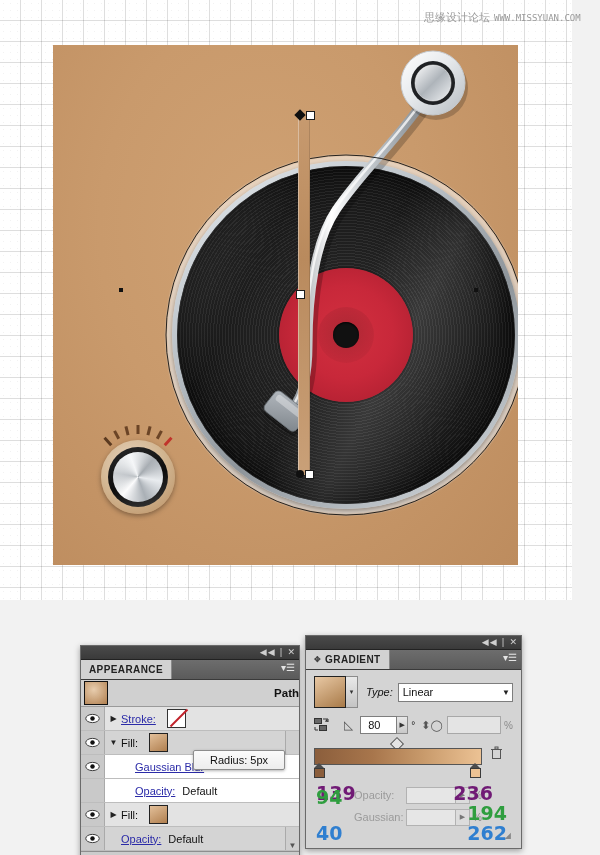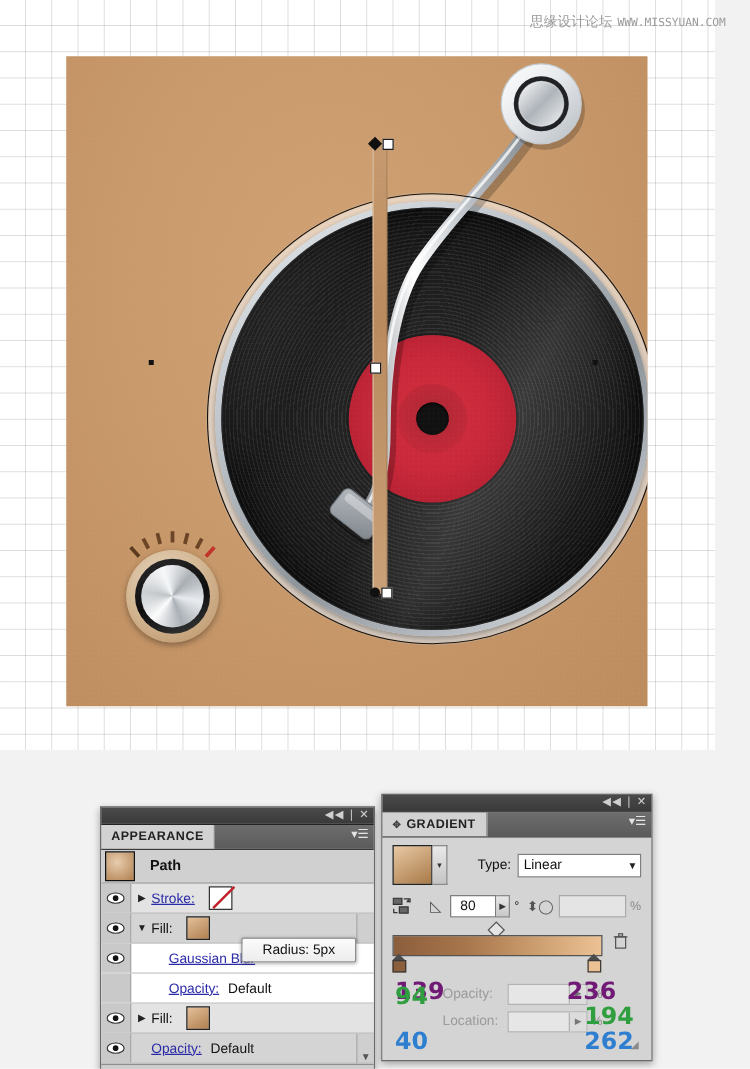--- a/index.html
+++ b/index.html
@@ -166,21 +166,21 @@
 
   
   #appearance-panel{left:80px;top:645px;width:218px;}
   .app-body{background:#d4d4d4;}
   .app-row{
     display:flex;align-items:center;min-height:23px;
     border-bottom:1px solid #bdbdbd;position:relative;
   }
   .app-row.alt{background:#e3e3e3;}
   .app-row.white{background:#ffffff;}
-  .app-row.titlerow{background:#d0d0d0;border-bottom:1px solid #9a9a9a;min-height:26px;}
+  .app-row.titlerow{background:#d0d0d0;border-bottom:1px solid #9a9a9a;min-height:26px;justify-content:space-between;}
   .eye-cell{
     width:23px;min-height:23px;display:flex;align-items:center;justify-content:center;
     background:#c9c9c9;border-right:1px solid #aaa;align-self:stretch;
   }
   .eye{width:15px;height:11px;}
   .twist{width:13px;text-align:center;color:#222;font-size:8px;margin-left:2px;}
   .app-label{color:#2b2ba8;text-decoration:underline;margin-left:1px;}
   .app-label.plain{color:#111;text-decoration:none;}
   .app-val{color:#111;margin-left:7px;}
   .swatch{
@@ -221,21 +221,21 @@
   .grad-row1{display:flex;align-items:center;gap:0;}
   .grad-thumb{
     width:30px;height:30px;border:1px solid #222;
     background:linear-gradient(150deg,#e8c8a4,#a87a48);
   }
   .grad-thumb-arrow{
     width:11px;height:30px;background:linear-gradient(180deg,#e9e9e9,#c4c4c4);
     border:1px solid #8b8b8b;border-left:none;display:flex;align-items:center;justify-content:center;
     font-size:7px;color:#333;
   }
-  .lbl{font-size:11px;color:#111;margin-left:24px;}
+  .lbl{font-size:11px;color:#111;margin-left:8px;font-style:italic;}
   .sel-box{
     flex:1;height:17px;background:#fff;border:1px solid #7e7e7e;
     display:flex;align-items:center;justify-content:space-between;
     padding:0 2px 0 4px;margin-left:5px;font-size:11px;
   }
   .sel-caret{font-size:8px;color:#222;}
   .grad-row2{display:flex;align-items:center;margin-top:8px;gap:0;}
   .revbtn{width:16px;height:15px;display:flex;align-items:center;justify-content:center;font-size:9px;color:#333;}
   .angle-icon{margin-left:14px;color:#555;font-size:12px;}
   .numfield{
@@ -559,21 +559,21 @@
       <div class="gf-row" style="margin-top:6px;">
         <span class="gf-lbl">Opacity:</span>
         <div class="gf-input">
           <span></span>
           <div class="gf-step">▶</div>
         </div>
         <span class="pct">%</span>
       </div>
 
       <div class="gf-row">
-        <span class="gf-lbl">Location:</span>
+        <span class="gf-lbl">Gaussian:</span>
         <div class="gf-input">
           <span></span>
           <div class="gf-step">▶</div>
         </div>
         <span class="pct">%</span>
       </div>
       <span class="resize-grip">◢</span>
     </div>
   </div>
 </div>

